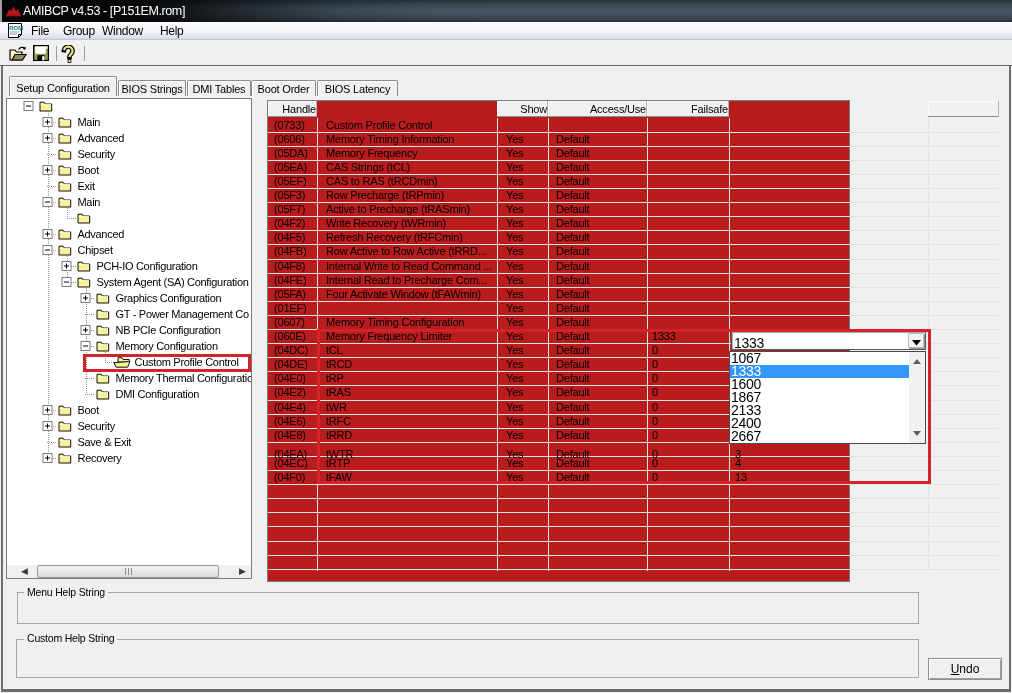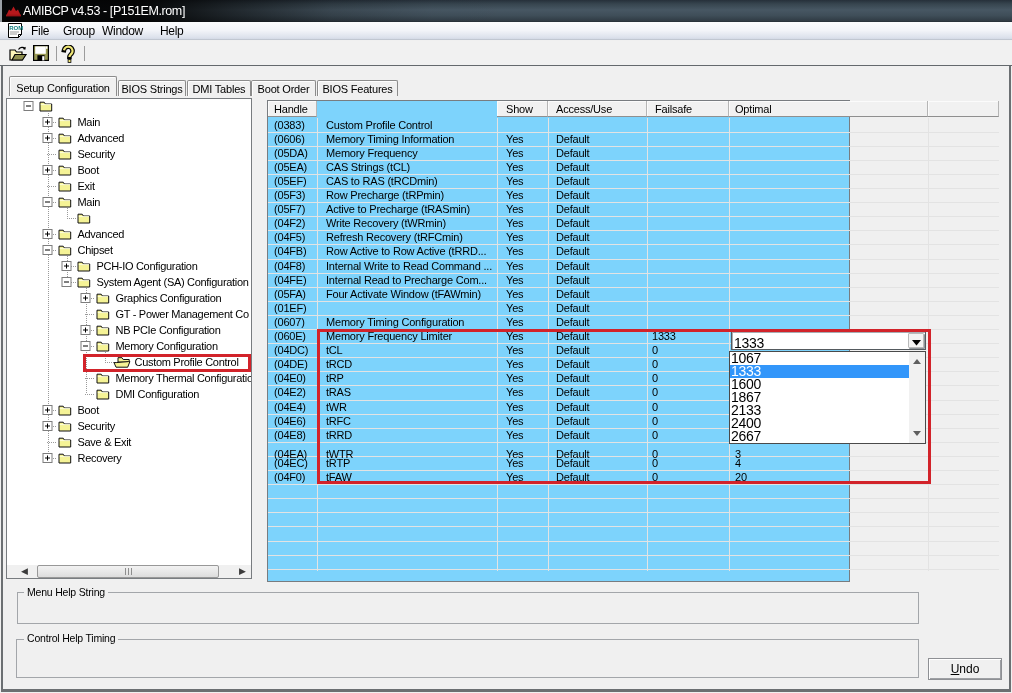--- a/index.html
+++ b/index.html
@@ -27,21 +27,21 @@
   box-shadow:inset 1px 1px 0 #fdfdfd; white-space:nowrap; overflow:hidden; }
 
 #tree { left:6px; top:98px; width:246px; height:481px; border:1px solid #787c80; background:#fff; }
 .tt { font-size:11px; letter-spacing:-0.3px; fill:#000; font-family:"Liberation Sans",sans-serif; }
 #hsb { position:absolute; left:0px; bottom:0px; width:244px; height:13px; background:#f0f0f0; }
 #hsb .thumb { position:absolute; left:30px; top:0px; width:182px; height:13px;
   background:linear-gradient(to bottom,#f2f2f2,#e9e9e9 45%,#dcdcdc); border:1px solid #989898; border-radius:2px; }
 #hsb .grip { position:absolute; top:3px; width:1px; height:7px; background:#8e8e8e; }
 .arr { position:absolute; font-size:9px; color:#3b3b3b; line-height:13px; }
 
-#tbl { left:267px; top:100px; width:583px; height:482px; border:1px solid #787c80; background:#7dd3fc; font-size:11px; letter-spacing:-0.2px; }
+#tbl { left:267px; top:100px; width:583px; height:482px; border:1px solid #787c80; background:#b91c1c; font-size:11px; letter-spacing:-0.2px;text-align:right; }
 .hcell { position:absolute; top:0; height:16px; background:#f1f1f1;
   border-right:1px solid #b5b5b5; border-bottom:1px solid #8f8f8f;
   box-shadow:inset 1px 1px 0 #fbfbfb; }
 .hcell span { display:block; line-height:16.5px; color:#000; white-space:nowrap; }
 .trow { position:absolute; left:0; width:731px; height:14.1px; }
 .trow span { position:absolute; top:0.5px; line-height:13px; white-space:nowrap; }
 
 #combo { left:731px; top:331px; width:195px; height:19px; background:#fff; border:1px solid #555a5e;
   box-shadow:inset 1px 1px 0 #a8adb3; }
 #combo .val { position:absolute; left:2px; top:2.5px; font-size:14px; letter-spacing:-0.3px; }
@@ -111,21 +111,21 @@
 </div>
 
 <div class="abs fedge" style="left:1px;top:66px;width:2px;height:625px"></div>
 <div class="abs fedge" style="left:1009px;top:66px;width:2px;height:625px"></div>
 <div class="abs fedge" style="left:1px;top:689px;width:1010px;height:3px"></div>
 
 <div class="tab" style="left:9px;top:76px;width:108px;height:20px;line-height:22px;z-index:3">Setup Configuration</div>
 <div class="tab" style="left:118px;top:80px;width:68px;height:16px;line-height:16px">BIOS Strings</div>
 <div class="tab" style="left:187px;top:80px;width:64px;height:16px;line-height:16px">DMI Tables</div>
 <div class="tab" style="left:251px;top:80px;width:65px;height:16px;line-height:16px">Boot Order</div>
-<div class="tab" style="left:317px;top:80px;width:81px;height:16px;line-height:16px">BIOS Features</div>
+<div class="tab" style="left:317px;top:80px;width:81px;height:16px;line-height:16px">BIOS Latency</div>
 
 <div class="abs" id="tree">
   <svg width="244" height="466" viewBox="0 0 244 466">
       <defs>
         <pattern id="dith" width="2" height="2" patternUnits="userSpaceOnUse">
           <rect width="2" height="2" fill="#fbfab2"></rect>
           <rect x="0" y="0" width="1" height="1" fill="#eeec7a"></rect>
           <rect x="1" y="1" width="1" height="1" fill="#eeec7a"></rect>
         </pattern>
       </defs>
@@ -367,28 +367,25 @@
     </div>
     <div class="hcell" style="left:229px;width:51px">
       <span style="padding-left:9px">Show</span>
     </div>
     <div class="hcell" style="left:280px;width:99px">
       <span style="padding-left:8px">Access/Use</span>
     </div>
     <div class="hcell" style="left:379px;width:82px">
       <span style="padding-left:8px">Failsafe</span>
     </div>
-    <div class="hcell" style="left:461px;width:199px">
-      <span style="padding-left:6px">Optimal</span>
-    </div>
     <div class="hcell" style="left:660px;width:71px">
       <span style="padding-left:0px"></span>
     </div>
   <div class="trow" style="top:17.0px">
-      <span style="left:6px">(0383)</span>
+      <span style="left:6px">(0733)</span>
       <span style="left:58px">Custom Profile Control</span>
     </div>
     <div class="trow" style="top:31.1px">
       <span style="left:6px">(0606)</span>
       <span style="left:58px">Memory Timing Information</span>
       <span style="left:238px">Yes</span>
       <span style="left:288px">Default</span>
     </div>
     <div class="trow" style="top:45.2px">
       <span style="left:6px">(05DA)</span>
@@ -538,21 +535,21 @@
       <span style="left:288px">Default</span>
       <span style="left:384px">0</span>
       <span style="left:467px">4</span>
     </div>
     <div class="trow" style="top:369.5px">
       <span style="left:6px">(04F0)</span>
       <span style="left:58px">tFAW</span>
       <span style="left:238px">Yes</span>
       <span style="left:288px">Default</span>
       <span style="left:384px">0</span>
-      <span style="left:467px">20</span>
+      <span style="left:467px">13</span>
     </div>
 </div>
 
 <div class="abs" id="combo">
   <div class="val">1333</div>
   <div class="btn">
       <svg width="9" height="6" viewBox="0 0 9 6">
         <path d="M0,0 h9 l-4.5,5.5 z" fill="#000"></path>
       </svg>
     </div>
@@ -572,15 +569,15 @@
     <svg style="position:absolute;left:4px;bottom:7px" width="8" height="5" viewBox="0 0 8 5">
         <path d="M0,0 h8 l-4,5 z" fill="#5f5f5f"></path>
       </svg>
   </div>
 </div>
 <div class="abs red" style="left:317px;top:329px;width:614px;height:155px;z-index:6"></div>
 
 <div class="abs gframe" style="left:17px;top:592px;width:902px;height:32px"></div>
 <div class="glabel" style="left:24px;top:586px">Menu Help String</div>
 <div class="abs gframe" style="left:16px;top:639px;width:903px;height:39px"></div>
-<div class="glabel" style="left:24px;top:632px">Control Help Timing</div>
+<div class="glabel" style="left:24px;top:632px">Custom Help String</div>
 
 <div class="abs" id="undo"><span style="text-decoration:underline">U</span>ndo</div>
 
 </body></html>

